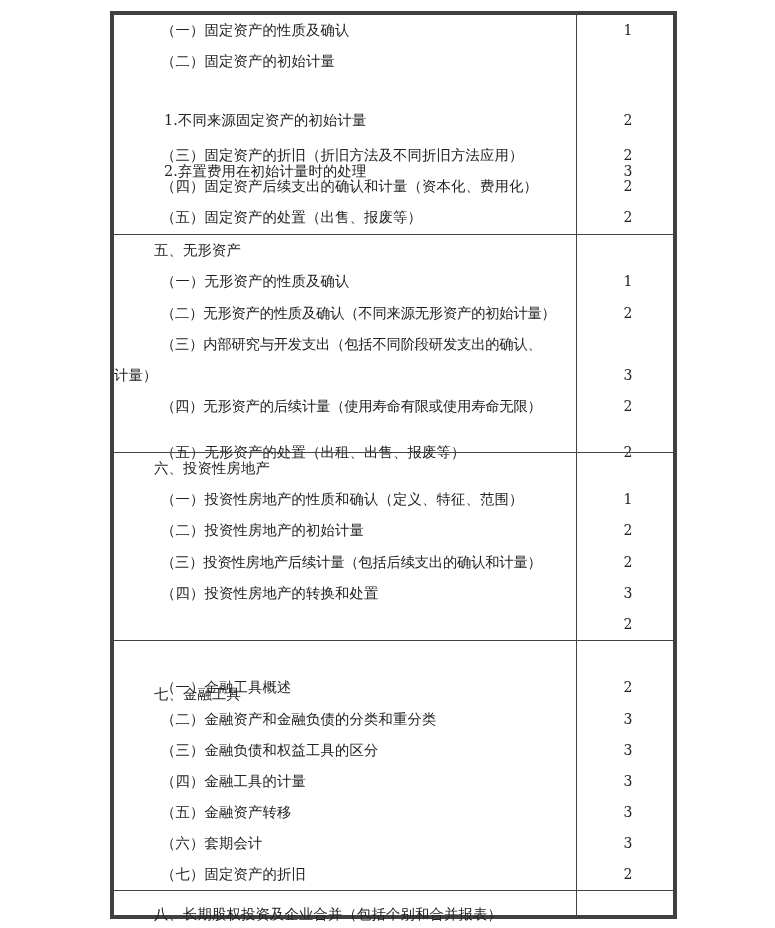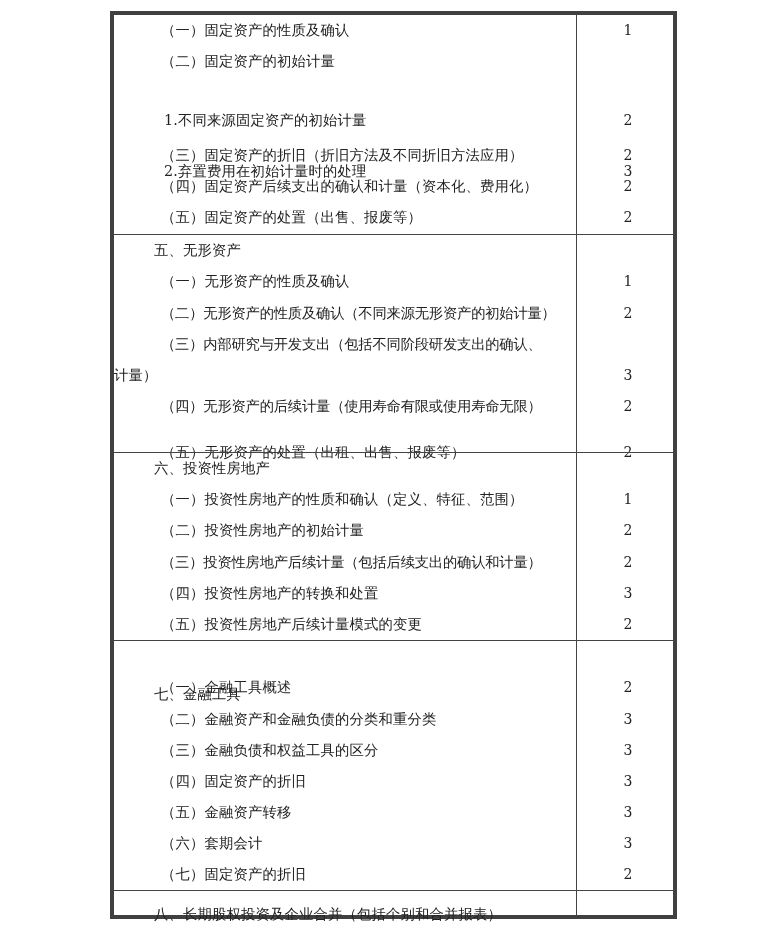--- a/index.html
+++ b/index.html
@@ -99,21 +99,20 @@
     </div>
     <div class="row" style="top:94px;">
       <span class="label lvl2b">（三）投资性房地产后续计量（包括后续支出的确认和计量）</span>
       <span class="hours">2</span>
     </div>
     <div class="row" style="top:125px;">
       <span class="label lvl2">（四）投资性房地产的转换和处置</span>
       <span class="hours">3</span>
     </div>
     <div class="row" style="top:156px;">
-      <span class="label lvl2">（五）投资性房地产后续计量模式的变更</span>
       <span class="hours">2</span>
     </div>
   </div>
 
   <div class="section" style="top:625px; height:250px;">
     <div class="row" style="top:0px;margin-top:38px;">
       <span class="label lvl1">七、金融工具</span>
     </div>
     <div class="row" style="top:31px;">
       <span class="label lvl2">（一）金融工具概述</span>
@@ -121,21 +120,21 @@
     </div>
     <div class="row" style="top:63px;">
       <span class="label lvl2">（二）金融资产和金融负债的分类和重分类</span>
       <span class="hours">3</span>
     </div>
     <div class="row" style="top:94px;">
       <span class="label lvl2">（三）金融负债和权益工具的区分</span>
       <span class="hours">3</span>
     </div>
     <div class="row" style="top:125px;">
-      <span class="label lvl2">（四）固定资产的折旧</span>
+      <span class="label lvl2">（四）金融工具的计量</span>
       <span class="hours">3</span>
     </div>
     <div class="row" style="top:156px;">
       <span class="label lvl2">（五）金融资产转移</span>
       <span class="hours">3</span>
     </div>
     <div class="row" style="top:187px;">
       <span class="label lvl2">（六）套期会计</span>
       <span class="hours">3</span>
     </div>

